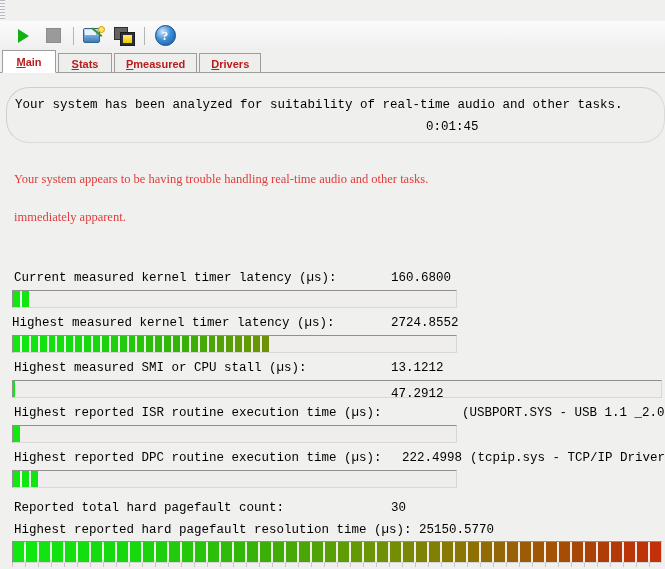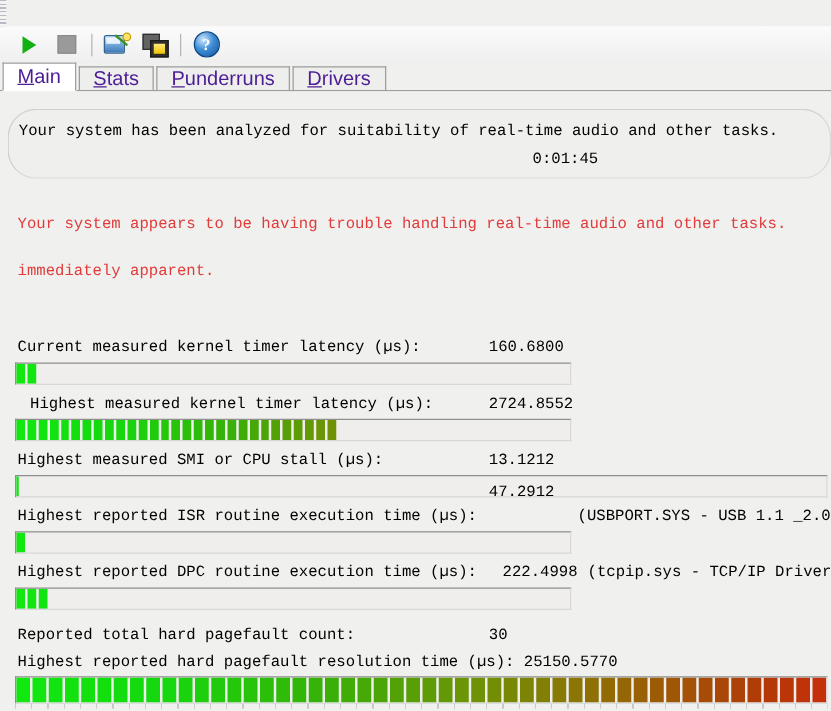--- a/index.html
+++ b/index.html
@@ -176,28 +176,29 @@
   .tab {
     position: relative;
     height: 20px;
     min-width: 54px;
     padding: 0 11px;
     box-sizing: border-box;
     display: flex;
     align-items: center;
     justify-content: center;
     font-family: "Liberation Sans", sans-serif;
-    font-size: 16px;
-    color: #4c1d95;
+    font-size: 11px;
+    color: #b91c1c;
     background: #eeeeec;
     border: 1px solid #9d9d9d;
     border-bottom: none;
     margin-right: 2px;
     cursor: default;
     white-space: nowrap;
+    font-weight: bold;
   }
   .tab u { text-decoration: underline; }
   .tab.active {
     height: 23px;
     background: #ffffff;
     z-index: 3;
     border-bottom: 1px solid #ffffff;
   }
   .tab.first { margin-left: 2px; }
 
@@ -221,21 +222,21 @@
     overflow: hidden;
     border-radius: 23px;
   }
   .line {
     position: absolute;
     white-space: pre;
     font-family: "Liberation Mono", "DejaVu Sans Mono", monospace;
     font-size: 12.5px;
     color: #000000;
   }
-  .line.red { color: #e03c3c; }
+  .line.red { color: #e03c3c; font-family: Liberation Serif, serif; }
 
   
   .barwrap {
     position: absolute;
     box-sizing: border-box;
     background: #efeeec;
     border-top: 1px solid #8f8f8f;
     border-left: 1px solid #8f8f8f;
     border-right: 1px solid #d8d8d8;
     border-bottom: 1px solid #d8d8d8;
@@ -298,21 +299,21 @@
   </div>
 
   <div class="tabbar">
     <div class="tab active first">
       <span><u>M</u><span>ain</span></span>
     </div>
     <div class="tab">
       <span><u>S</u><span>tats</span></span>
     </div>
     <div class="tab">
-      <span><u>P</u><span>underruns</span></span>
+      <span><u>P</u><span>measured</span></span>
     </div>
     <div class="tab">
       <span><u>D</u><span>rivers</span></span>
     </div>
   </div>
 
   <div class="content">
 
     <div class="panel" style="left:6px; top:14px; width:659px; height:56px;">
       <div class="line" style="left:8px; top:10px;">Your system has been analyzed for suitability of real-time audio and other tasks.</div>
@@ -329,21 +330,21 @@
       <div class="line" style="left:391px; top:198px;">160.6800</div>
       <div class="barwrap" style="left:12px; top:217px; width:445px; height:18px;">
         <div class="barfill">
             <div class="seg" style="width: 6.9px; background: rgb(16, 232, 16);"></div>
             <div class="seg" style="width: 6.9px; background: rgb(17, 230, 16);"></div>
           </div>
       </div>
     </div>
 
     <div>
-      <div class="line" style="left:24px; top:243px;">Highest measured kernel timer latency (µs):</div>
+      <div class="line" style="left:12px; top:243px;">Highest measured kernel timer latency (µs):</div>
       <div class="line" style="left:391px; top:243px;">2724.8552</div>
       <div class="barwrap" style="left:12px; top:262px; width:445px; height:18px;">
         <div class="barfill">
             <div class="seg" style="width: 6.9px; background: rgb(16, 232, 16);"></div>
             <div class="seg" style="width: 6.9px; background: rgb(17, 230, 16);"></div>
             <div class="seg" style="width: 6.9px; background: rgb(17, 228, 16);"></div>
             <div class="seg" style="width: 6.9px; background: rgb(18, 227, 15);"></div>
             <div class="seg" style="width: 6.9px; background: rgb(19, 225, 15);"></div>
             <div class="seg" style="width: 6.9px; background: rgb(19, 223, 15);"></div>
             <div class="seg" style="width: 6.9px; background: rgb(20, 221, 15);"></div>

